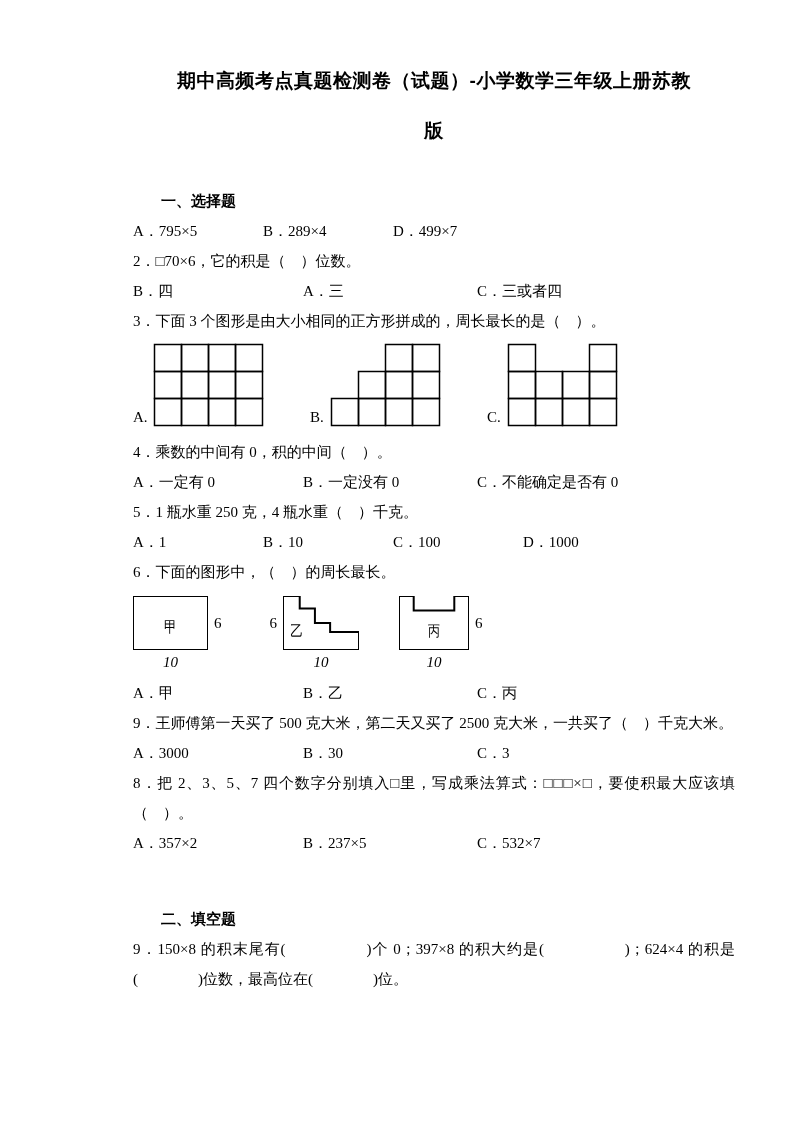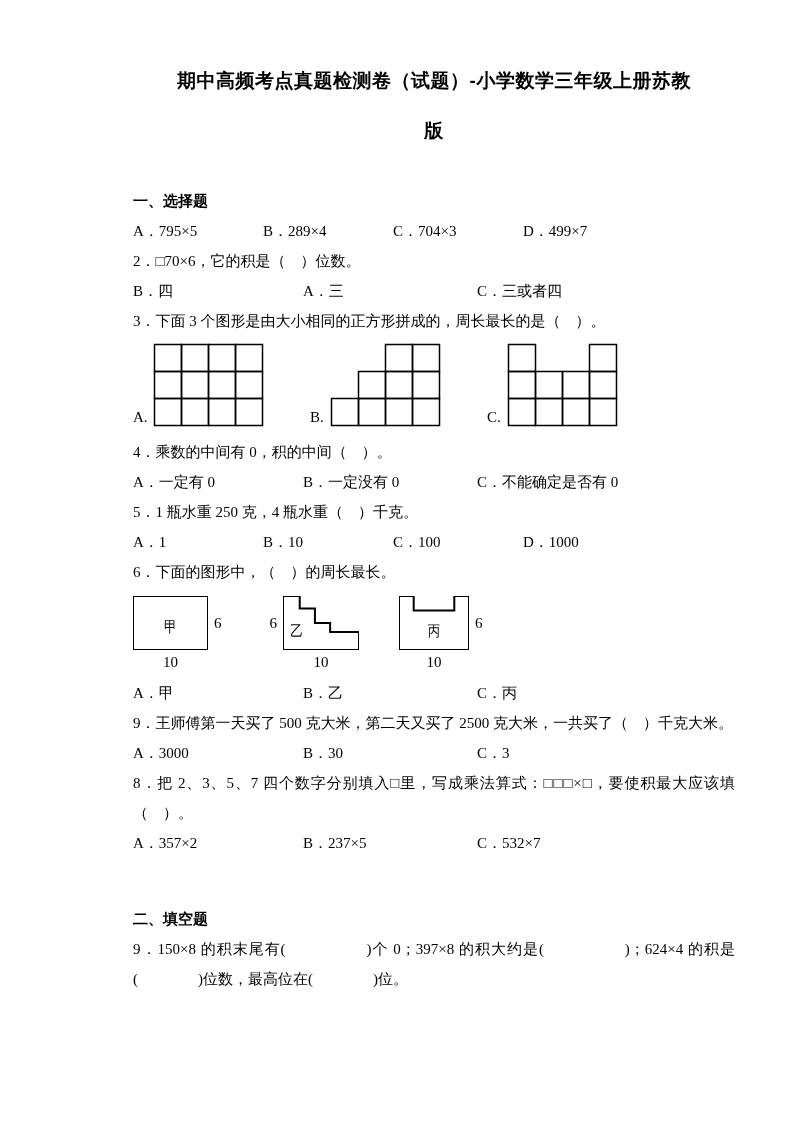--- a/index.html
+++ b/index.html
@@ -19,20 +19,21 @@
     text-align: center;
     letter-spacing: 0.5px;
   }
 
   .sec-heading {
     font-family: "Liberation Sans", "DejaVu Sans", sans-serif;
     font-weight: bold;
     font-size: 15px;
     line-height: 30px;
     margin-top: 30px;
+    margin-left: 28px;
   }
   .sec-heading.second { margin-top: 46px; }
 
   p.qtext {
     margin: 0; line-height: 30px; text-align: justify;
   }
   .opts { display: grid; line-height: 30px; }
   .opts-4 { grid-template-columns: 130px 130px 130px 1fr; }
   .opts-3 { grid-template-columns: 170px 174px 1fr; }
 
@@ -42,21 +43,21 @@
   .fig + .fig { margin-left: 46px; }
   .fig .flabel { width: 20px; line-height: 19px; }
   .fig svg { display: block; }
 
   
   .shaperow { display: flex; align-items: flex-start; margin: 9px 0 4px 0; }
   .shapefig { display: flex; align-items: flex-start; }
   .shapefig .col { display: flex; flex-direction: column; align-items: center; }
   .shapefig svg { display: block; }
   .dim-h { display: flex; align-items: center; height: 54px; padding: 0 6px; }
-  .dim-w { line-height: 24px; }
+  .dim-w { line-height: 24px; font-style: italic; }
   .gap1 { margin-left: 36px; }
   .gap2 { margin-left: 40px; }
   svg text {
     font-family: "Liberation Serif", "DejaVu Serif", serif;
   }
 </style>
 </head>
 <body>
 
 <div class="page">
@@ -64,21 +65,20 @@
   <div class="title">
     <div>期中高频考点真题检测卷（试题）-小学数学三年级上册苏教</div>
     <div>版</div>
   </div>
 
   <div class="sec-heading">一、选择题</div>
 
   <div class="opts opts-4">
     <span>A．795×5</span>
     <span>B．289×4</span>
-    <span>C．704×3</span>
     <span>D．499×7</span>
   </div>
 
   <p class="qtext">2．□70×6，它的积是（　）位数。</p>
   <div class="opts opts-3">
     <span>B．四</span>
     <span>A．三</span>
     <span>C．三或者四</span>
   </div>
 

